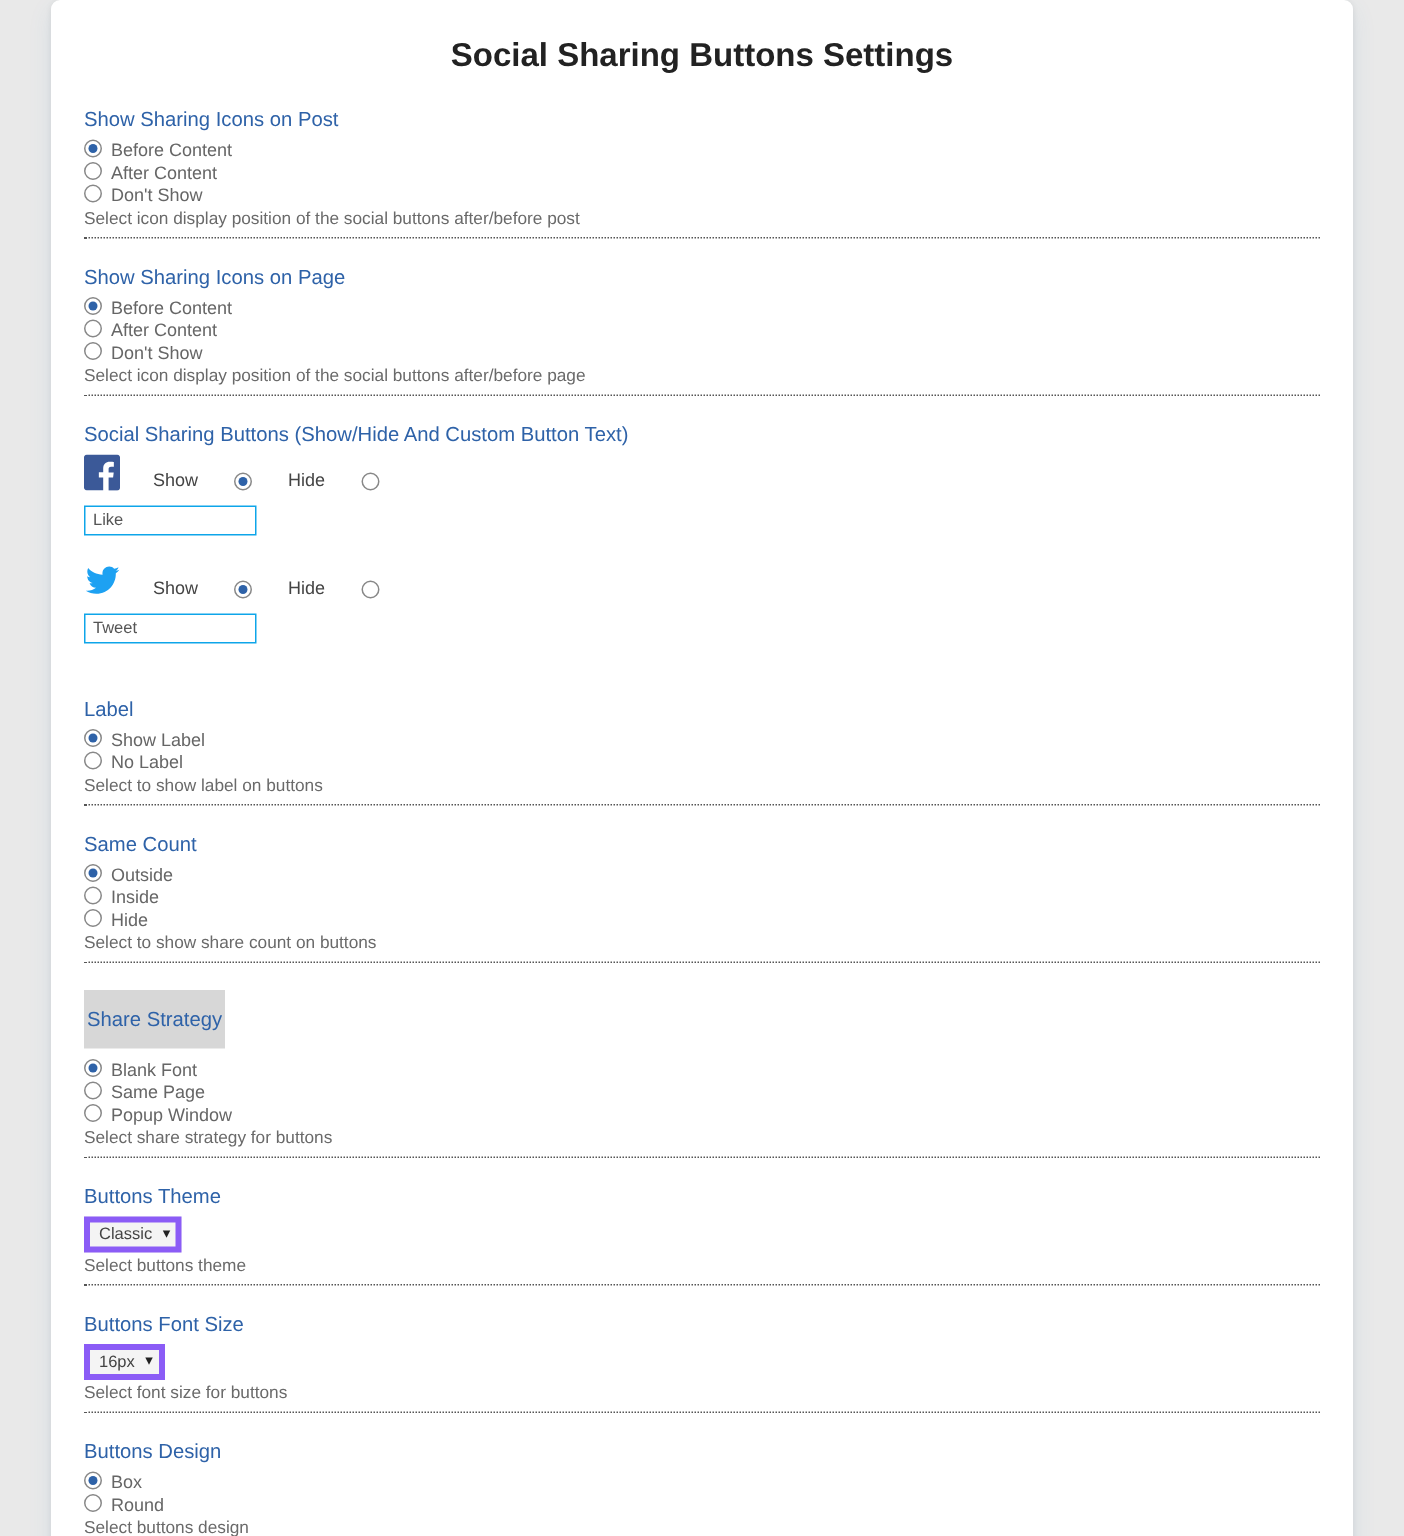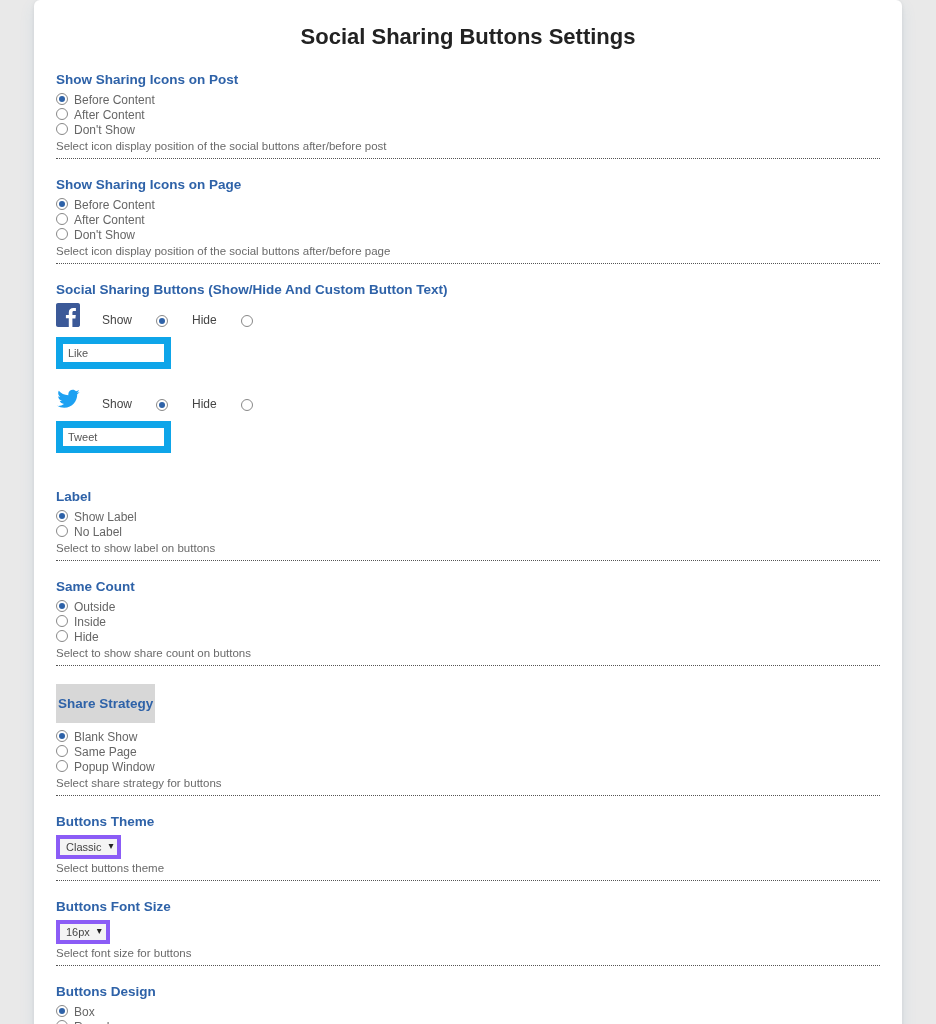--- a/index.html
+++ b/index.html
@@ -18,21 +18,21 @@
   }
   .page-title {
     text-align: center;
     font-size: 22px;
     font-weight: 700;
     color: #222;
     margin: 6px 0 22px 0;
   }
   .section-title {
     color: #2e62a8;
-    font-weight: 700;
+    font-weight: 400;
     font-size: 13.5px;
     margin-bottom: 6px;
   }
   .section-title.highlight {
     background: #d7d7d7;
     display: inline-block;
     padding: 12px 2px;
   }
   .radio-row {
     display: flex;
@@ -75,21 +75,21 @@
     display: flex;
     align-items: flex-end;
     gap: 22px;
     margin-top: 4px;
     font-size: 12px;
     color: #444;
   }
   .icon-row .radio { margin: 0 2px; }
   .small-input {
     width: 115px;
-    border: 7px solid #0ea5e9;
+    border: 1px solid #0ea5e9;
     font-size: 11px;
     padding: 3px 5px;
     margin-top: 10px;
     color: #555;
     background: #fff;
   }
   .social-block { margin-bottom: 18px; }
   .select {
     border: 4px solid #8b5cf6;
     background: #f4f4f4;
@@ -236,21 +236,21 @@
       <span>Hide</span>
     </div>
     <div class="help">Select to show share count on buttons</div>
   </div>
   <hr class="divider">
 
   <div class="section">
     <div><span class="section-title highlight">Share Strategy</span></div>
     <div class="radio-row">
       <span class="radio checked"></span>
-      <span>Blank Show</span>
+      <span>Blank Font</span>
     </div>
     <div class="radio-row">
       <span class="radio"></span>
       <span>Same Page</span>
     </div>
     <div class="radio-row">
       <span class="radio"></span>
       <span>Popup Window</span>
     </div>
     <div class="help">Select share strategy for buttons</div>

